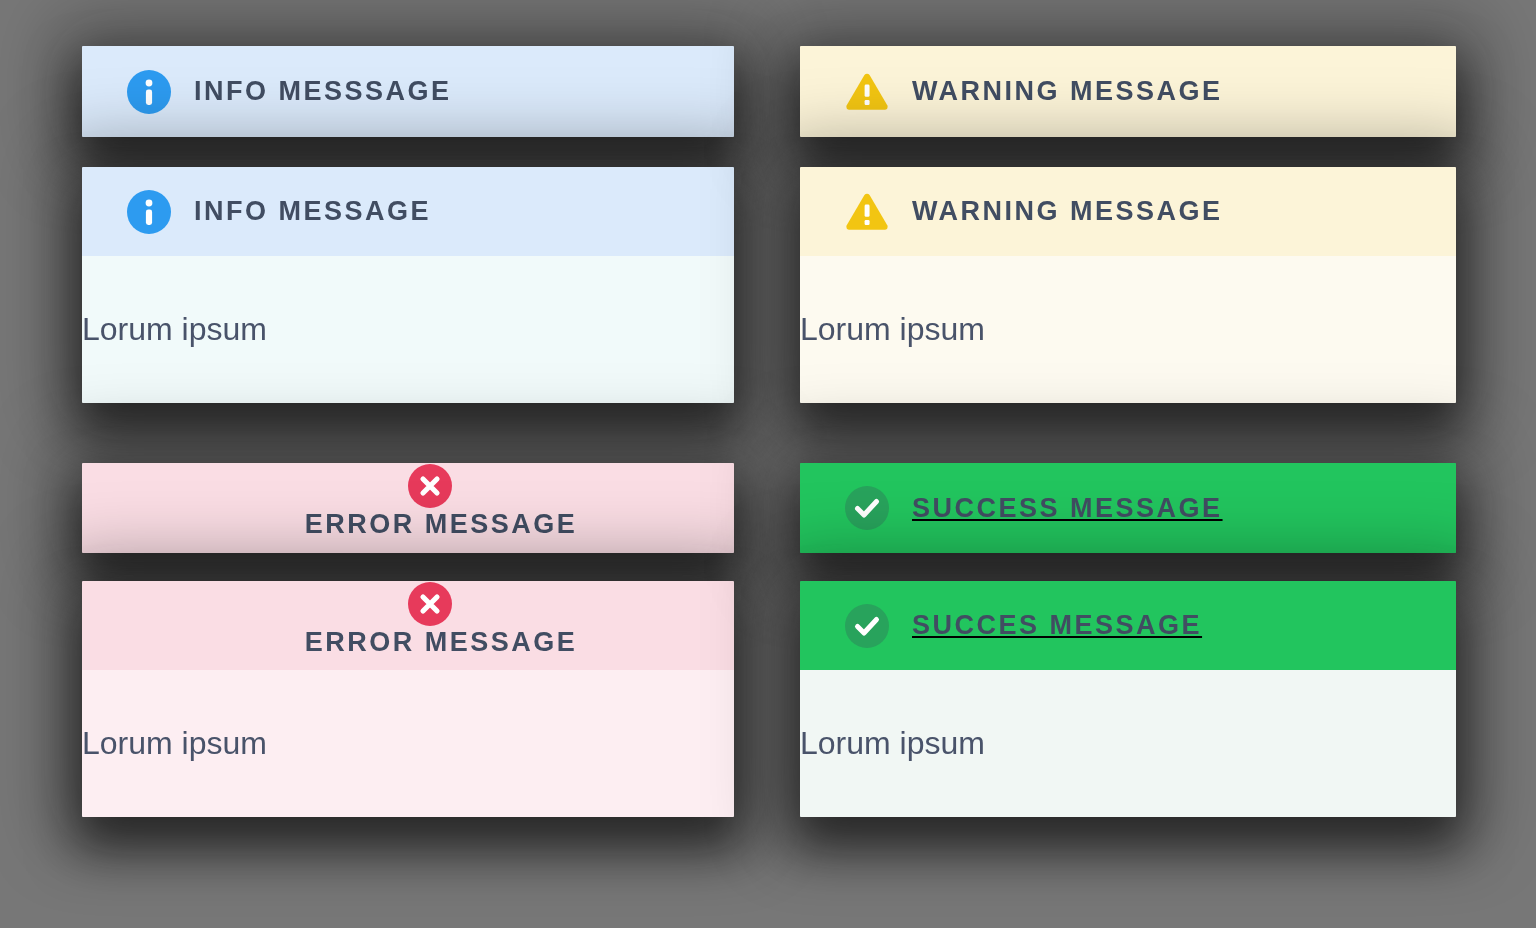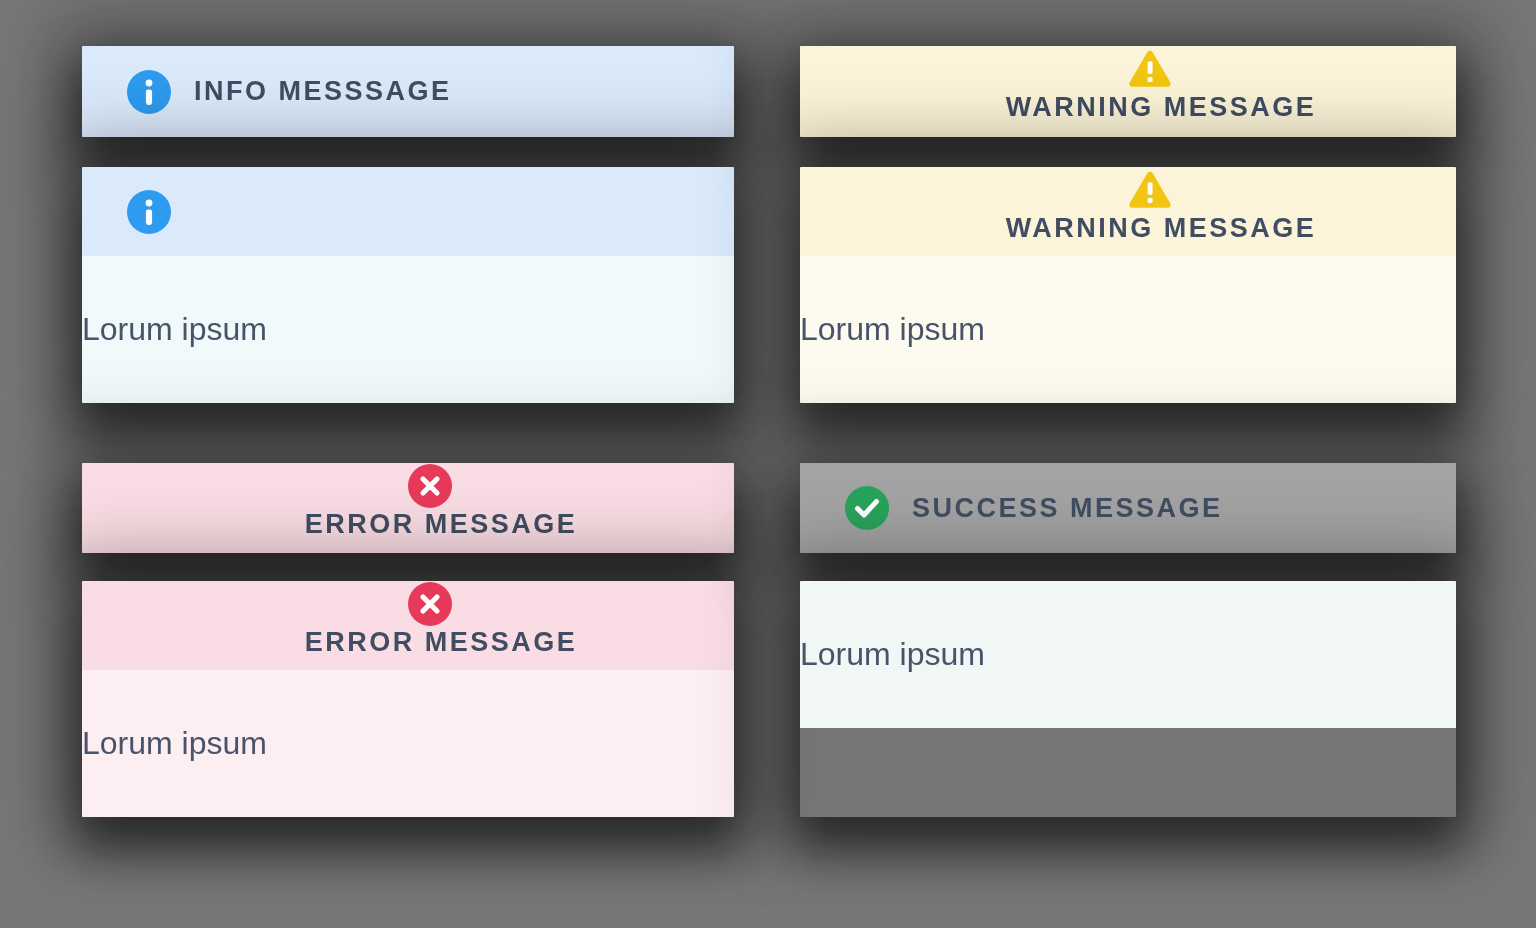--- a/index.html
+++ b/index.html
@@ -52,25 +52,25 @@
   }
   .alert-body p{
     margin:0;
     font-size:32px;
     font-weight:400;
     color:#49536a;
   }
   
   .info .alert-header{background:#dbeafb;}
   .info .alert-body{background:#f1fafa;}
-  .warning .alert-header{background:#fcf4d8;flex-direction:column;}
+  .warning .alert-header{background:#fcf4d8;}
   .warning .alert-body{background:#fdfaf0;}
   .error .alert-header{background:#fadde4;flex-direction:column;}
   .error .alert-body{background:#fdeef2;}
-  .success .alert-header{background:#a3a3a3;}
+  .success .alert-header{background:#22c55e;text-decoration:underline;}
   .success .alert-body{background:#f1f7f4;}
   
   .pos-info-banner   {left:82px;  top:46px;  width:652px; height:91px;}
   .pos-info-card     {left:82px;  top:167px; width:652px; height:236px;}
   .pos-error-banner  {left:82px;  top:463px; width:652px; height:90px;}
   .pos-error-card    {left:82px;  top:581px; width:652px; height:236px;}
   
   .pos-warning-banner{left:800px; top:46px;  width:656px; height:91px;}
   .pos-warning-card  {left:800px; top:167px; width:656px; height:236px;}
   .pos-success-banner{left:800px; top:463px; width:656px; height:90px;}
@@ -96,20 +96,21 @@
 
   <section class="alert card info pos-info-card">
     <div class="alert-header">
       <span class="icon">
         <svg width="46" height="46" viewBox="0 0 46 46">
           <circle cx="23" cy="23" r="22" fill="#2d9bf0"></circle>
           <circle cx="23" cy="14" r="3.4" fill="#ffffff"></circle>
           <rect x="19.9" y="20.5" width="6.2" height="15.5" rx="2.4" fill="#ffffff"></rect>
         </svg>
       </span>
+      <h2 class="alert-title">INFO MESSAGE</h2>
     </div>
     <div class="alert-body">
       <p>Lorum ipsum</p>
     </div>
   </section>
 
   <section class="alert warning pos-warning-banner">
     <div class="alert-header">
       <span class="icon">
         <svg width="50" height="46" viewBox="0 0 52 46">
@@ -171,18 +172,27 @@
         <svg width="46" height="46" viewBox="0 0 46 46">
           <circle cx="23" cy="23" r="22" fill="#28a35c"></circle>
           <path d="M13.5 23.5 L20 30 L32.5 16.5" stroke="#ffffff" stroke-width="5" fill="none" stroke-linecap="round" stroke-linejoin="round"></path>
         </svg>
       </span>
       <h2 class="alert-title">SUCCESS MESSAGE</h2>
     </div>
   </section>
 
   <section class="alert card success pos-success-card">
+    <div class="alert-header">
+      <span class="icon">
+        <svg width="46" height="46" viewBox="0 0 46 46">
+          <circle cx="23" cy="23" r="22" fill="#28a35c"></circle>
+          <path d="M13.5 23.5 L20 30 L32.5 16.5" stroke="#ffffff" stroke-width="5" fill="none" stroke-linecap="round" stroke-linejoin="round"></path>
+        </svg>
+      </span>
+      <h2 class="alert-title">SUCCES MESSAGE</h2>
+    </div>
     <div class="alert-body">
       <p>Lorum ipsum</p>
     </div>
   </section>
 
 </div>
 
 </body></html>

